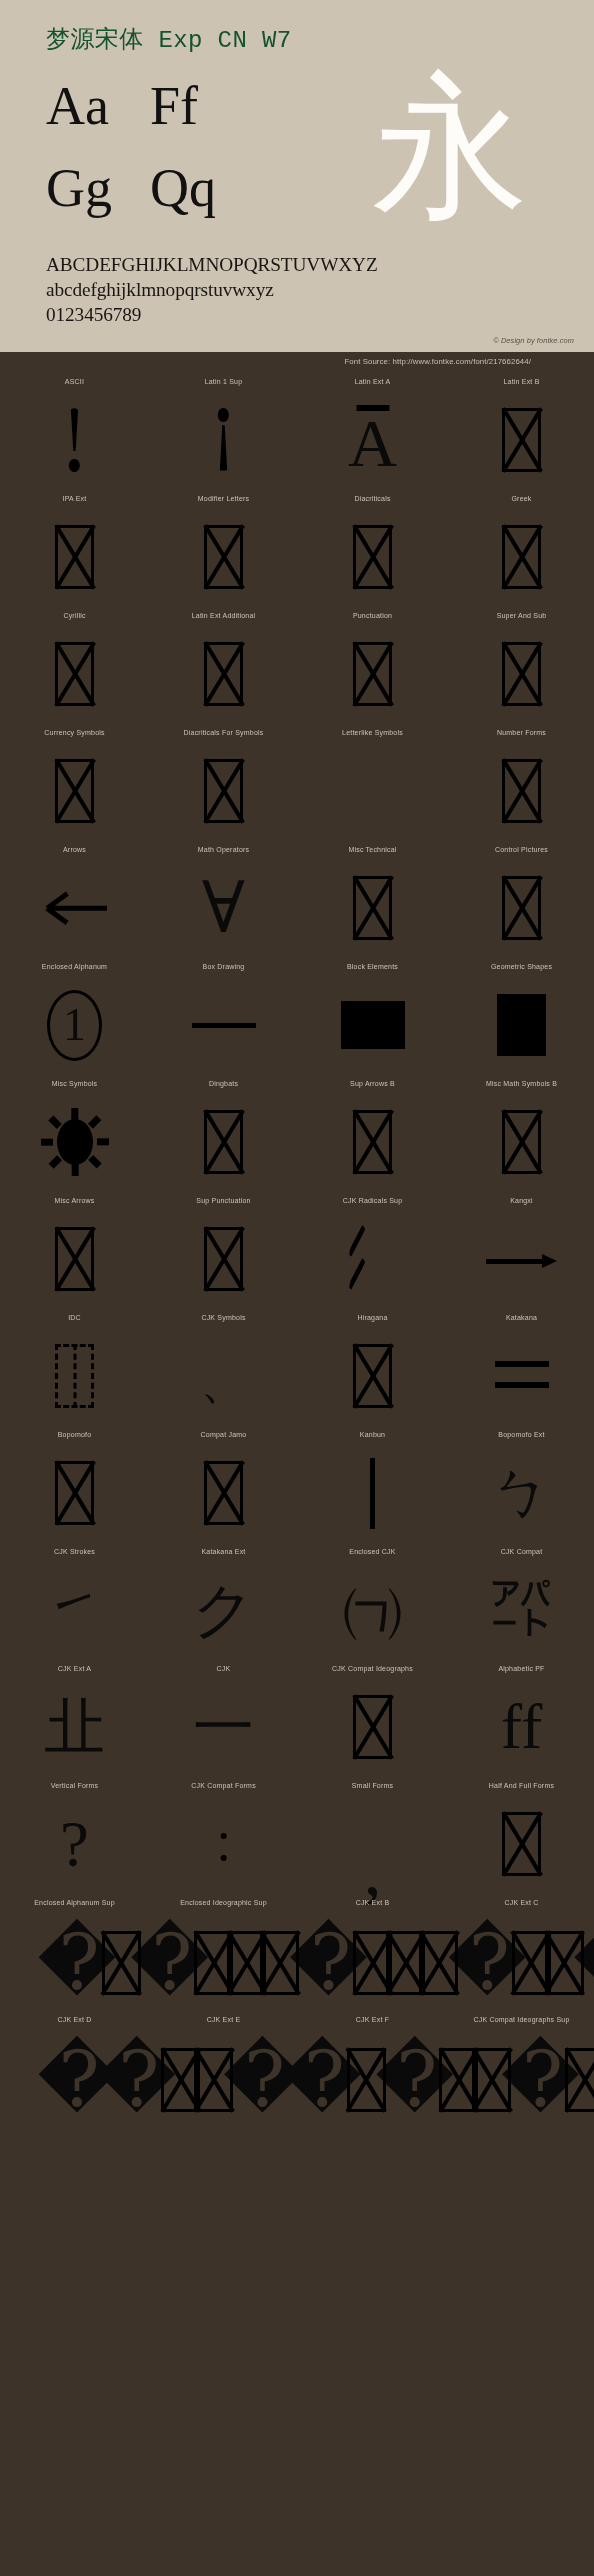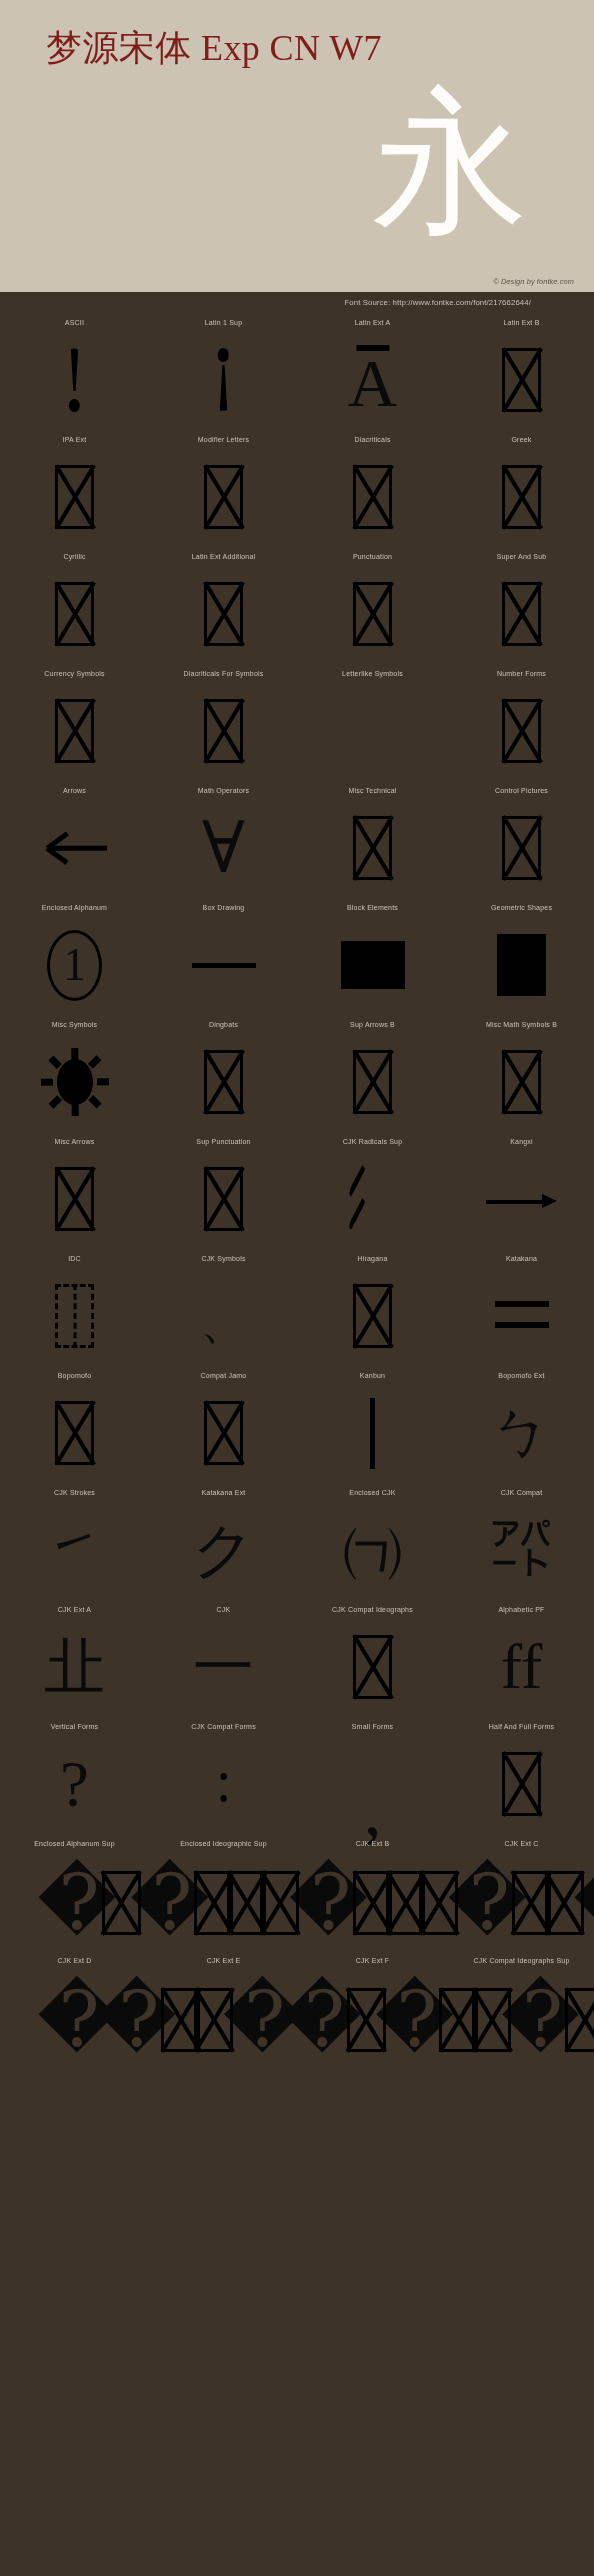--- a/index.html
+++ b/index.html
@@ -18,23 +18,23 @@
 
   
   .header {
     background: #cdc3b3;
     width: 595px;
     padding: 0;
     position: relative;
     overflow: hidden;
   }
   .title {
-    font-family: Liberation Serif, serif;
-    font-size: 36px;
-    color: #7f1d1d;
+    font-family: Liberation Mono, monospace;
+    font-size: 24px;
+    color: #14532d;
     padding: 27px 0 4.5px 46px;
     letter-spacing: 0.4px;
     white-space: nowrap;
     line-height: 1.2;
     font-weight: 400;
   }
 
   .sample-area {
     position: relative;
     height: 193px;
@@ -328,23 +328,34 @@
 </head>
 <body>
 
 <div id="page">
 
   <div class="header">
 
     <div class="title">梦源宋体 Exp CN W7</div>
 
     <div class="sample-area">
+      <div class="sample-grid">
+        <div class="sample-glyph">Aa</div>
+        <div class="sample-glyph">Ff</div>
+        <div class="sample-glyph">Gg</div>
+        <div class="sample-glyph">Qq</div>
+      </div>
       <div class="big-cjk">永</div>
     </div>
 
+    <div class="alpha-block">
+      <div class="alpha-line">ABCDEFGHIJKLMNOPQRSTUVWXYZ</div>
+      <div class="alpha-line">abcdefghijklmnopqrstuvwxyz</div>
+      <div class="alpha-line">0123456789</div>
+    </div>
 
     <div class="credit">© Design by fontke.com</div>
   </div>
 
   <div class="dark">
 
     <div class="source-line">Font Source: http://www.fontke.com/font/217662644/</div>
 
     <div class="grid" id="block-grid">
         <div class="cell">

